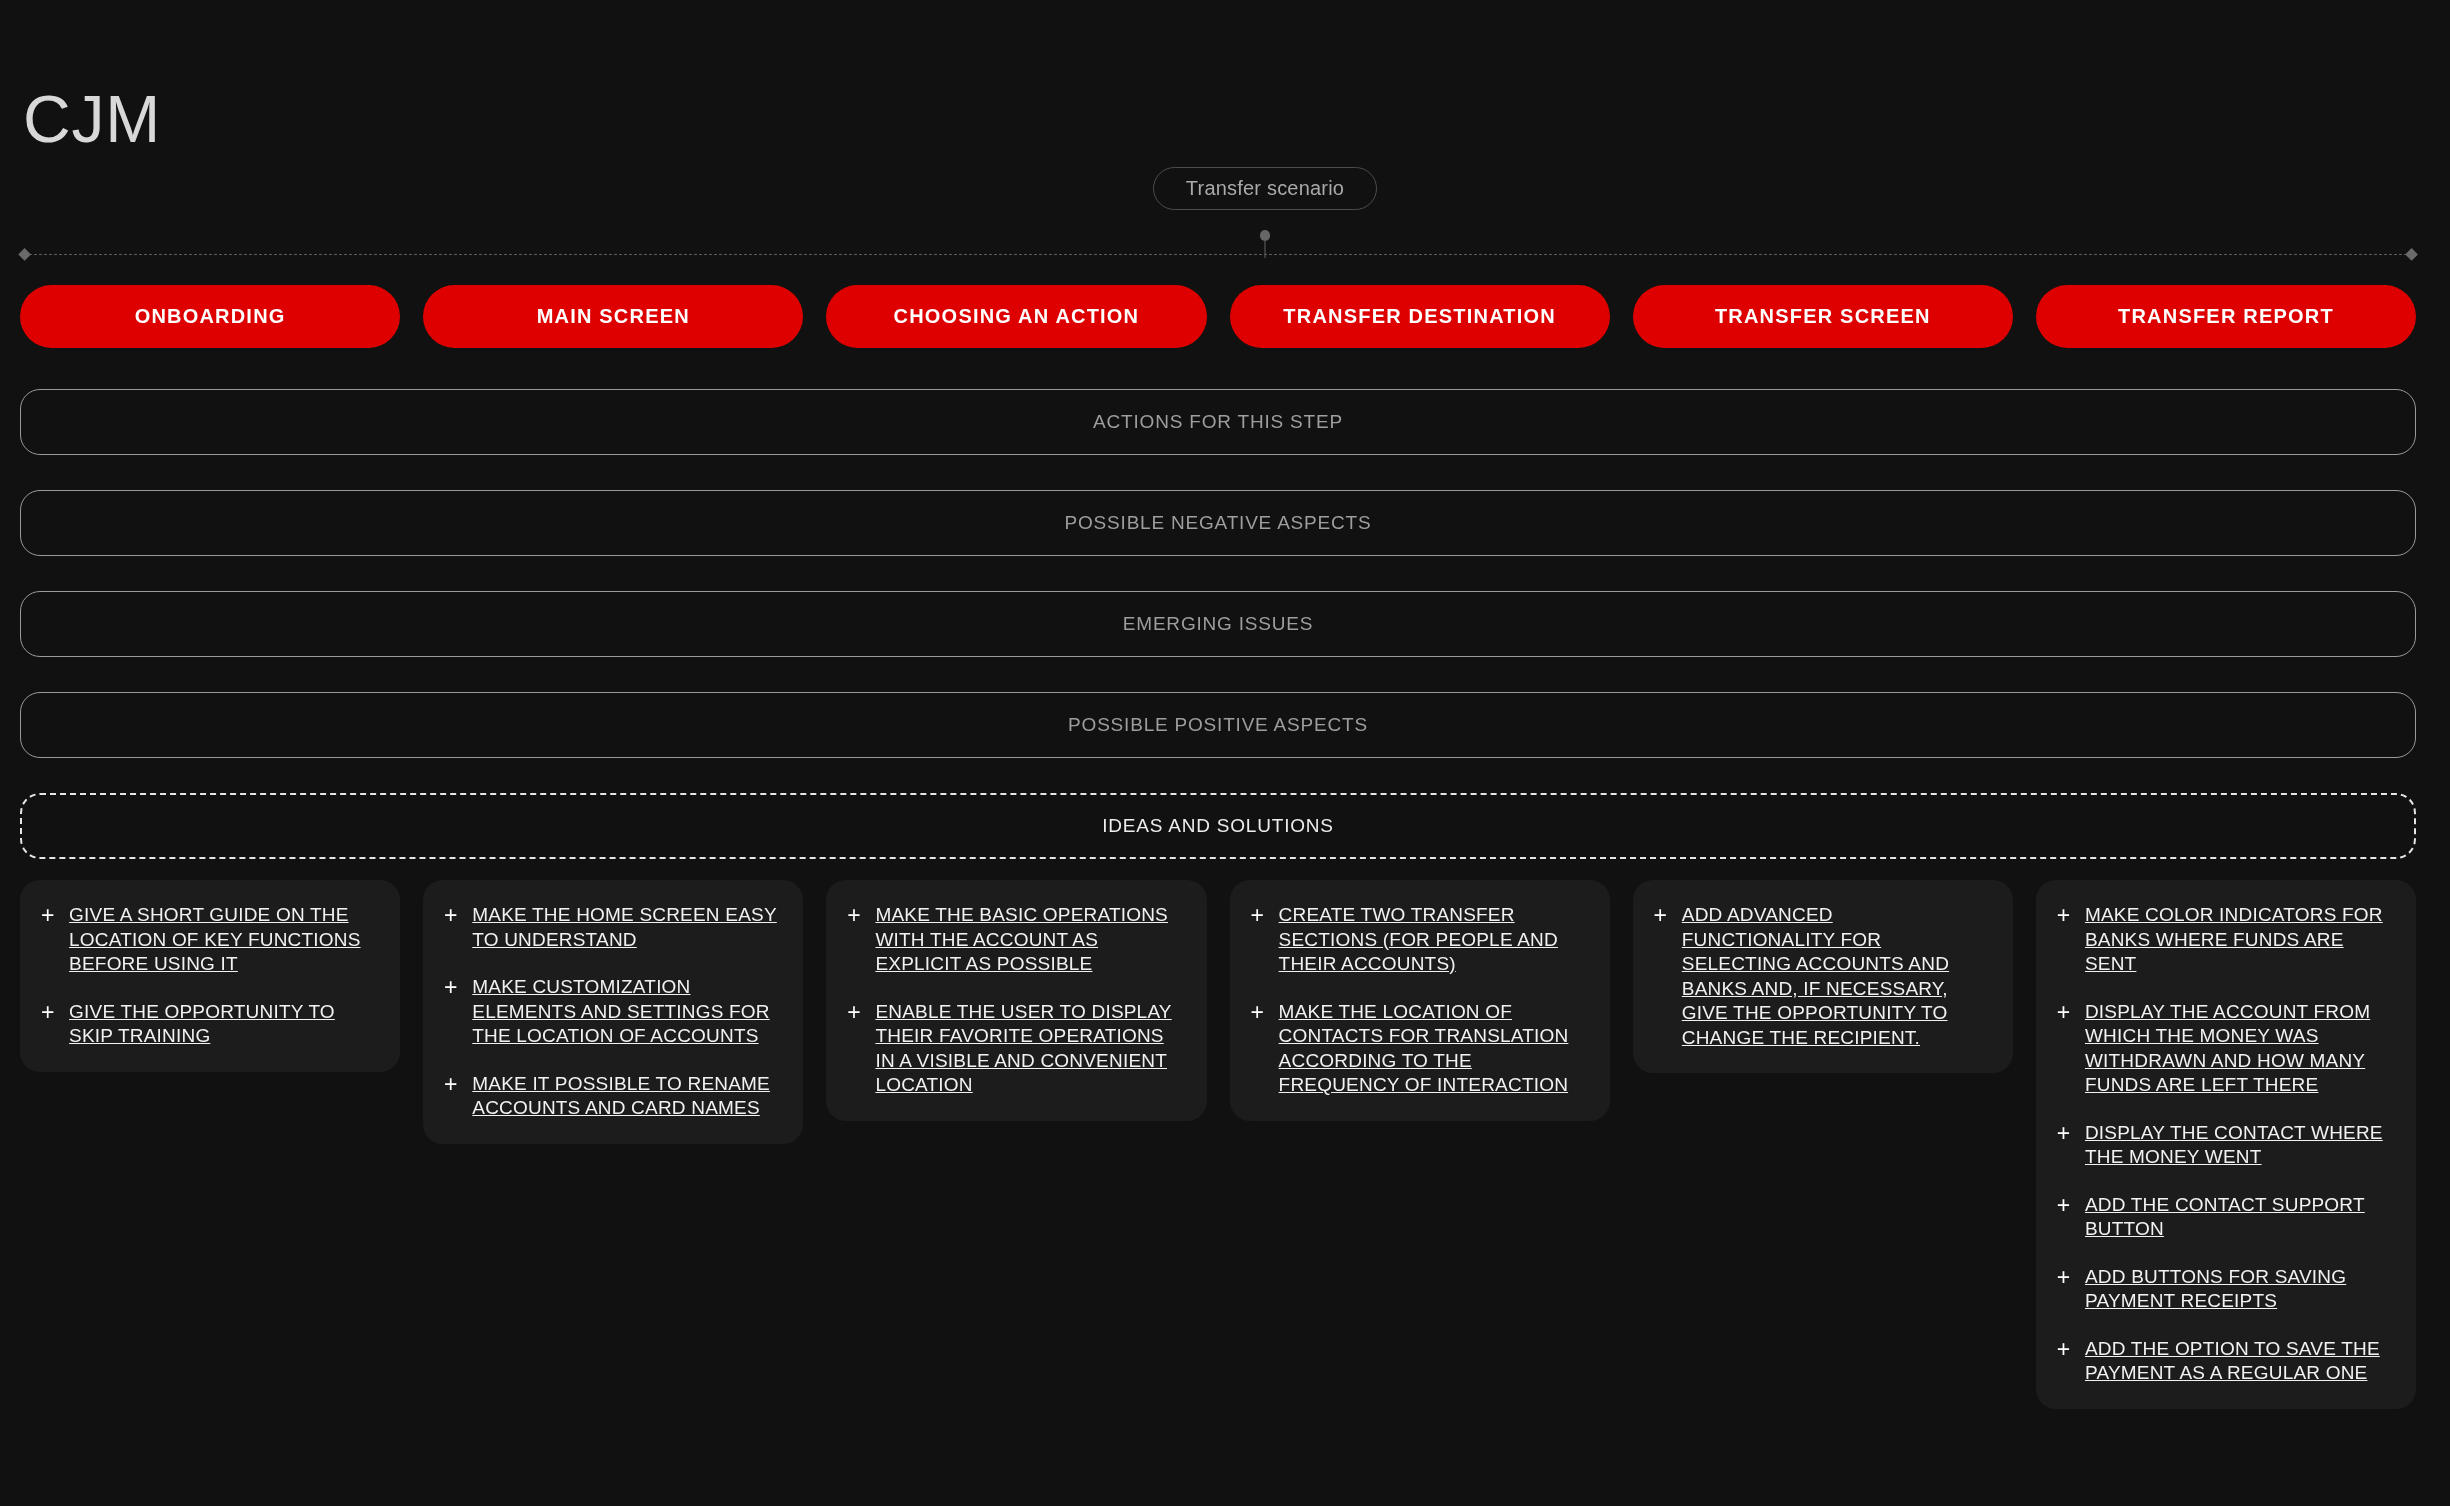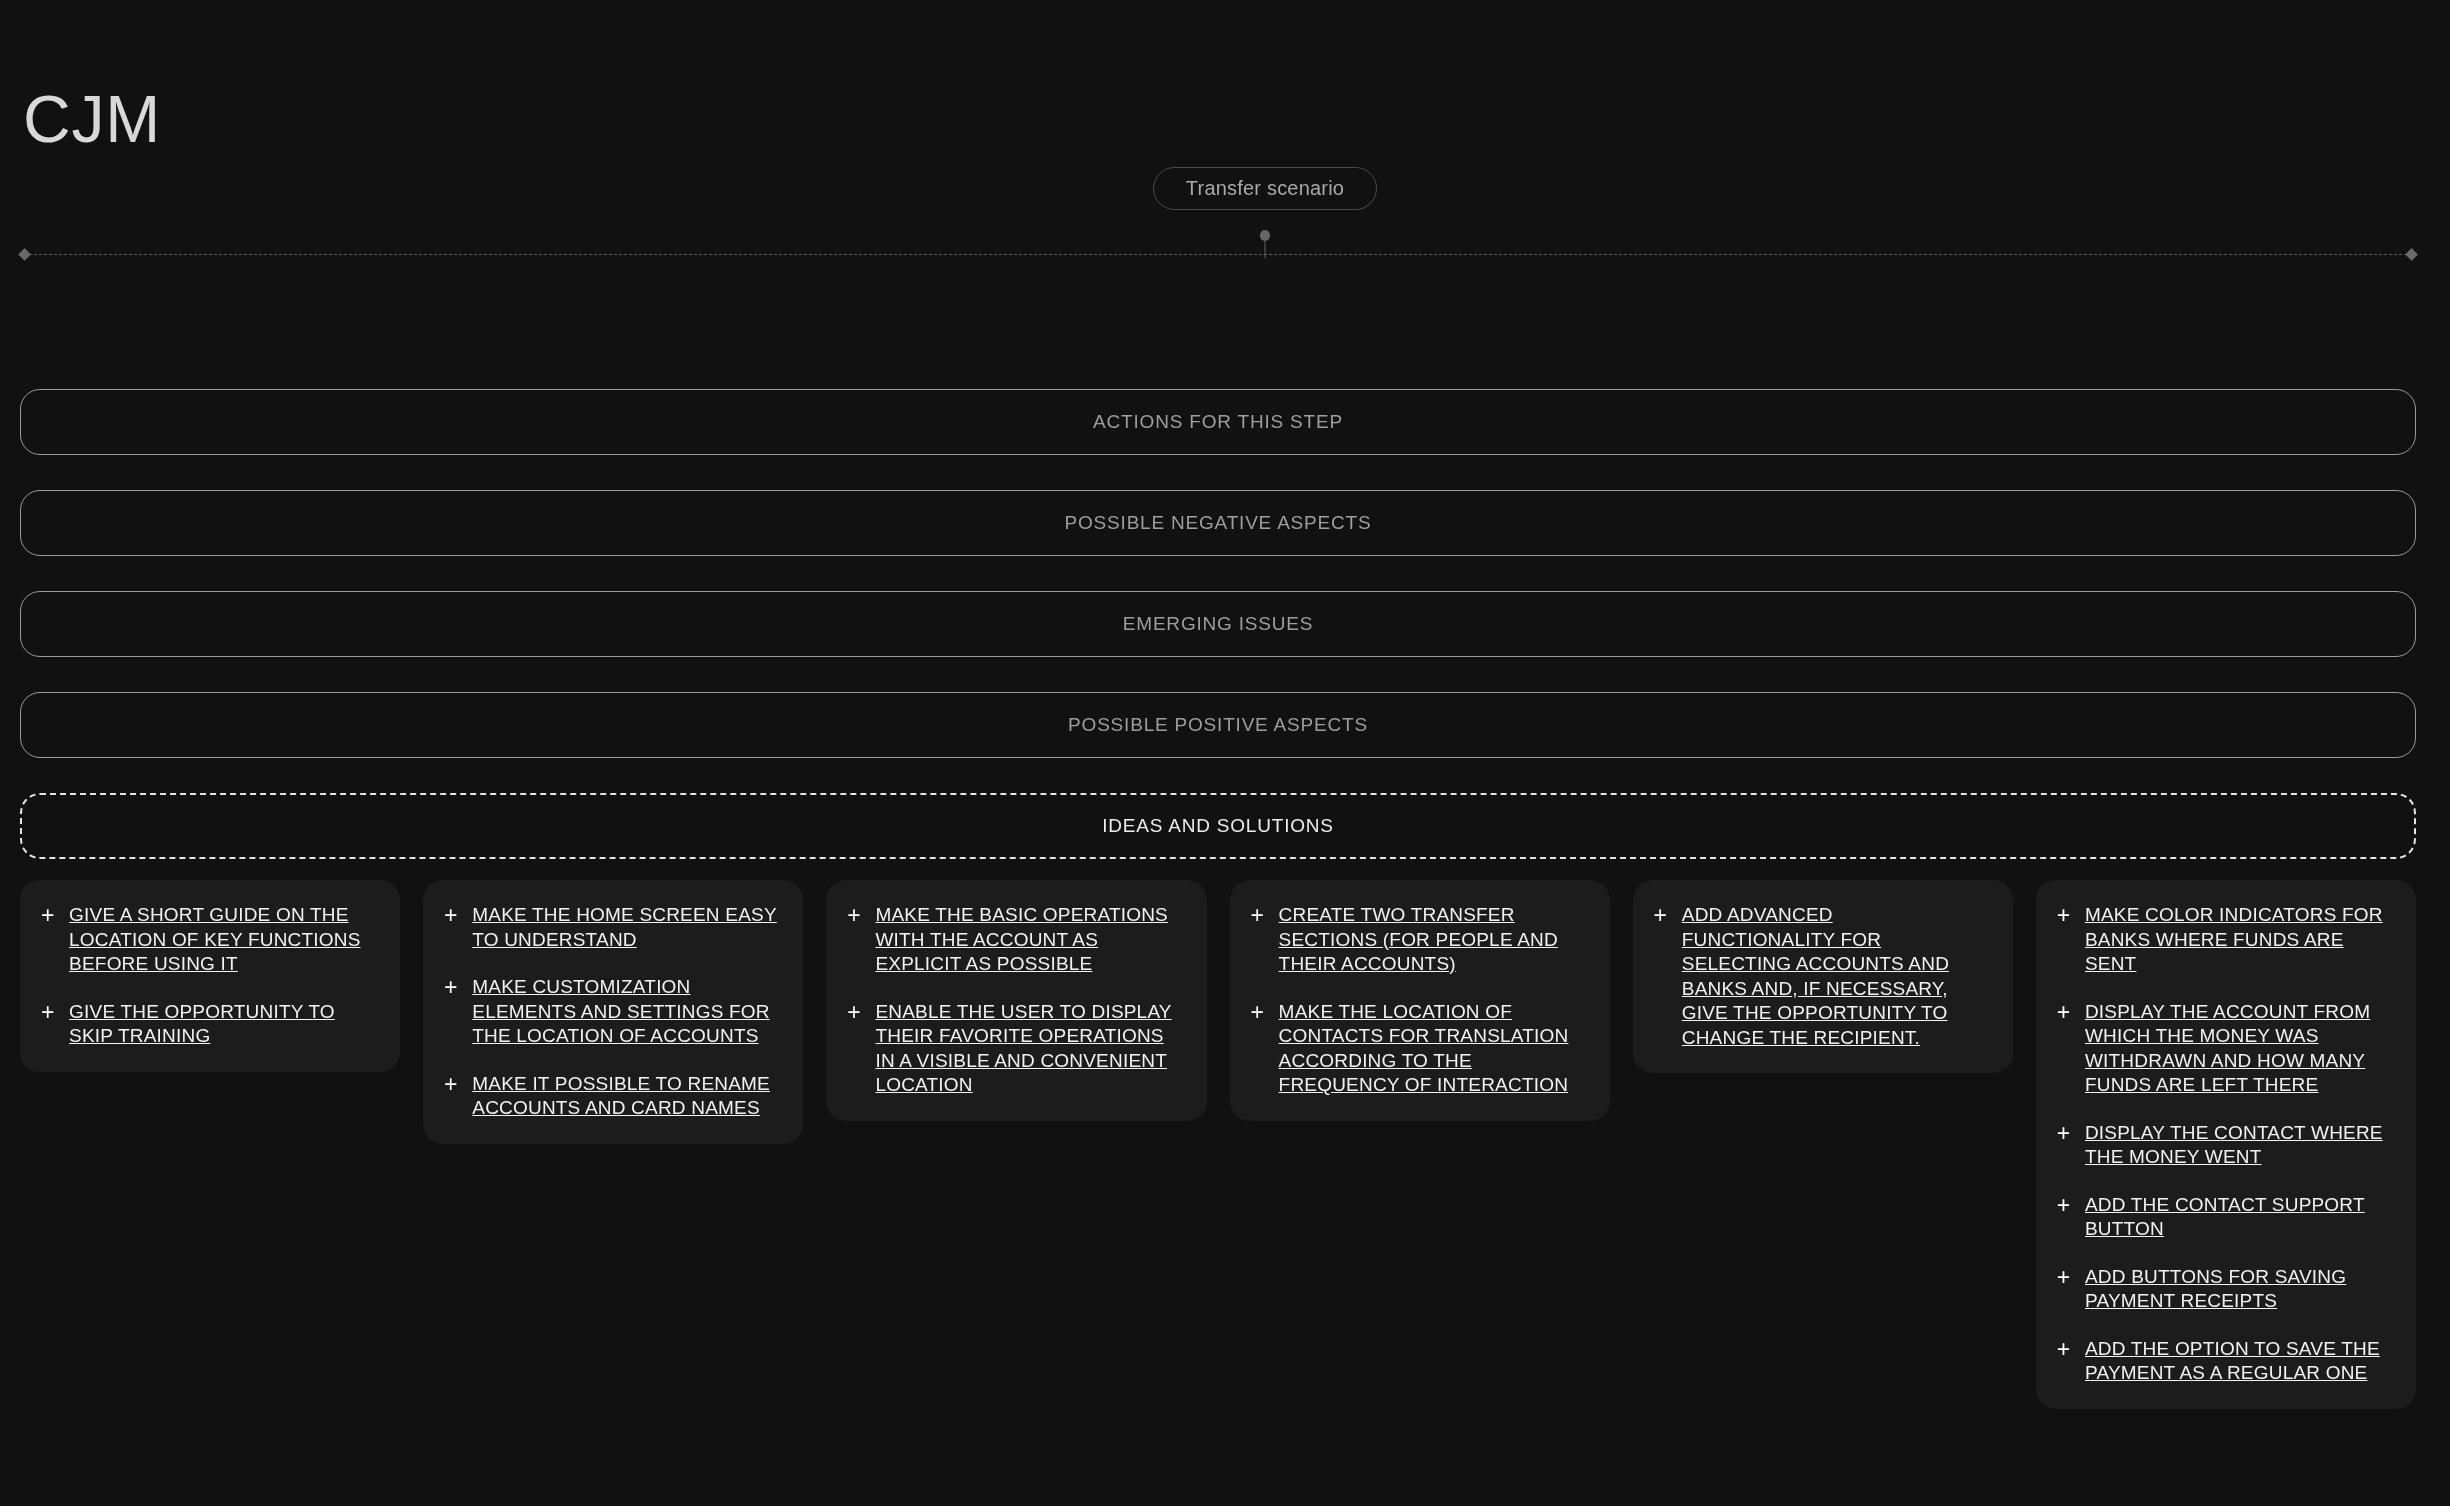--- a/index.html
+++ b/index.html
@@ -194,20 +194,28 @@
     <div class="scenario-dot"></div>
     <div class="scenario-stem"></div>
   </div>
 
   <div class="rail">
     <span class="rail-diamond"></span>
     <span class="rail-line"></span>
     <span class="rail-diamond"></span>
   </div>
 
+  <div class="stages" id="stages">
+      <button class="stage-btn">ONBOARDING</button>
+      <button class="stage-btn">MAIN SCREEN</button>
+      <button class="stage-btn">CHOOSING AN ACTION</button>
+      <button class="stage-btn">TRANSFER DESTINATION</button>
+      <button class="stage-btn">TRANSFER SCREEN</button>
+      <button class="stage-btn">TRANSFER REPORT</button>
+    </div>
 
   <div class="sections" id="sections">
       <div class="section-row">ACTIONS FOR THIS STEP</div>
       <div class="section-row">POSSIBLE NEGATIVE ASPECTS</div>
       <div class="section-row">EMERGING ISSUES</div>
       <div class="section-row">POSSIBLE POSITIVE ASPECTS</div>
       <div class="section-row dashed">IDEAS AND SOLUTIONS</div>
     </div>
 
   <div class="cards" id="cards">

